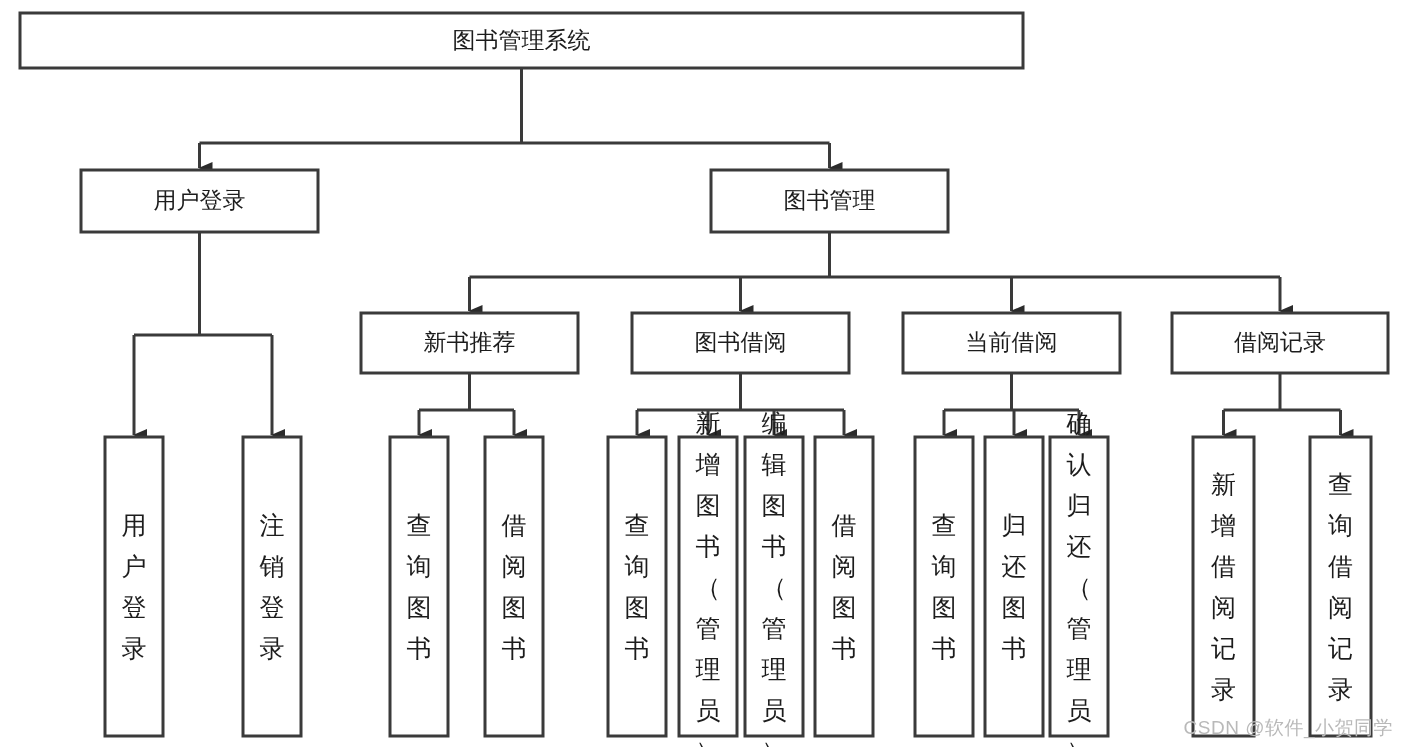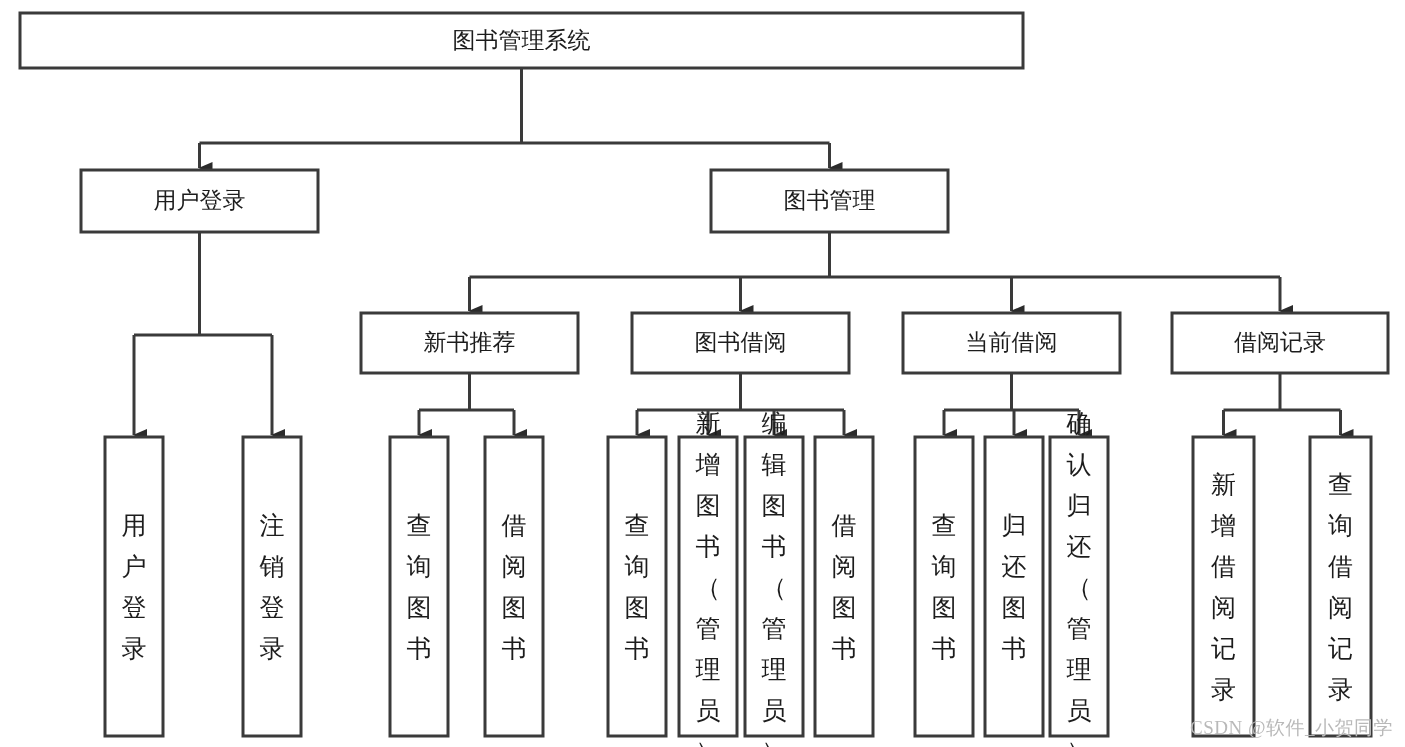--- a/index.html
+++ b/index.html
@@ -48,21 +48,21 @@
   .leaf-label {
     font-family: "Liberation Sans", "DejaVu Sans", sans-serif;
     font-size: 25px;
     fill: #1c1c1c;
     text-anchor: middle;
   }
   .watermark {
     position: absolute;
     right: 12px;
     bottom: 6px;
-    font-family: Liberation Serif, serif;
+    font-family: Liberation Sans, sans-serif;
     font-size: 19px;
     color: #b9b9b9;
     letter-spacing: 0.5px;
     white-space: nowrap;
     pointer-events: none;
   }
 </style>
 </head>
 <body>
 

